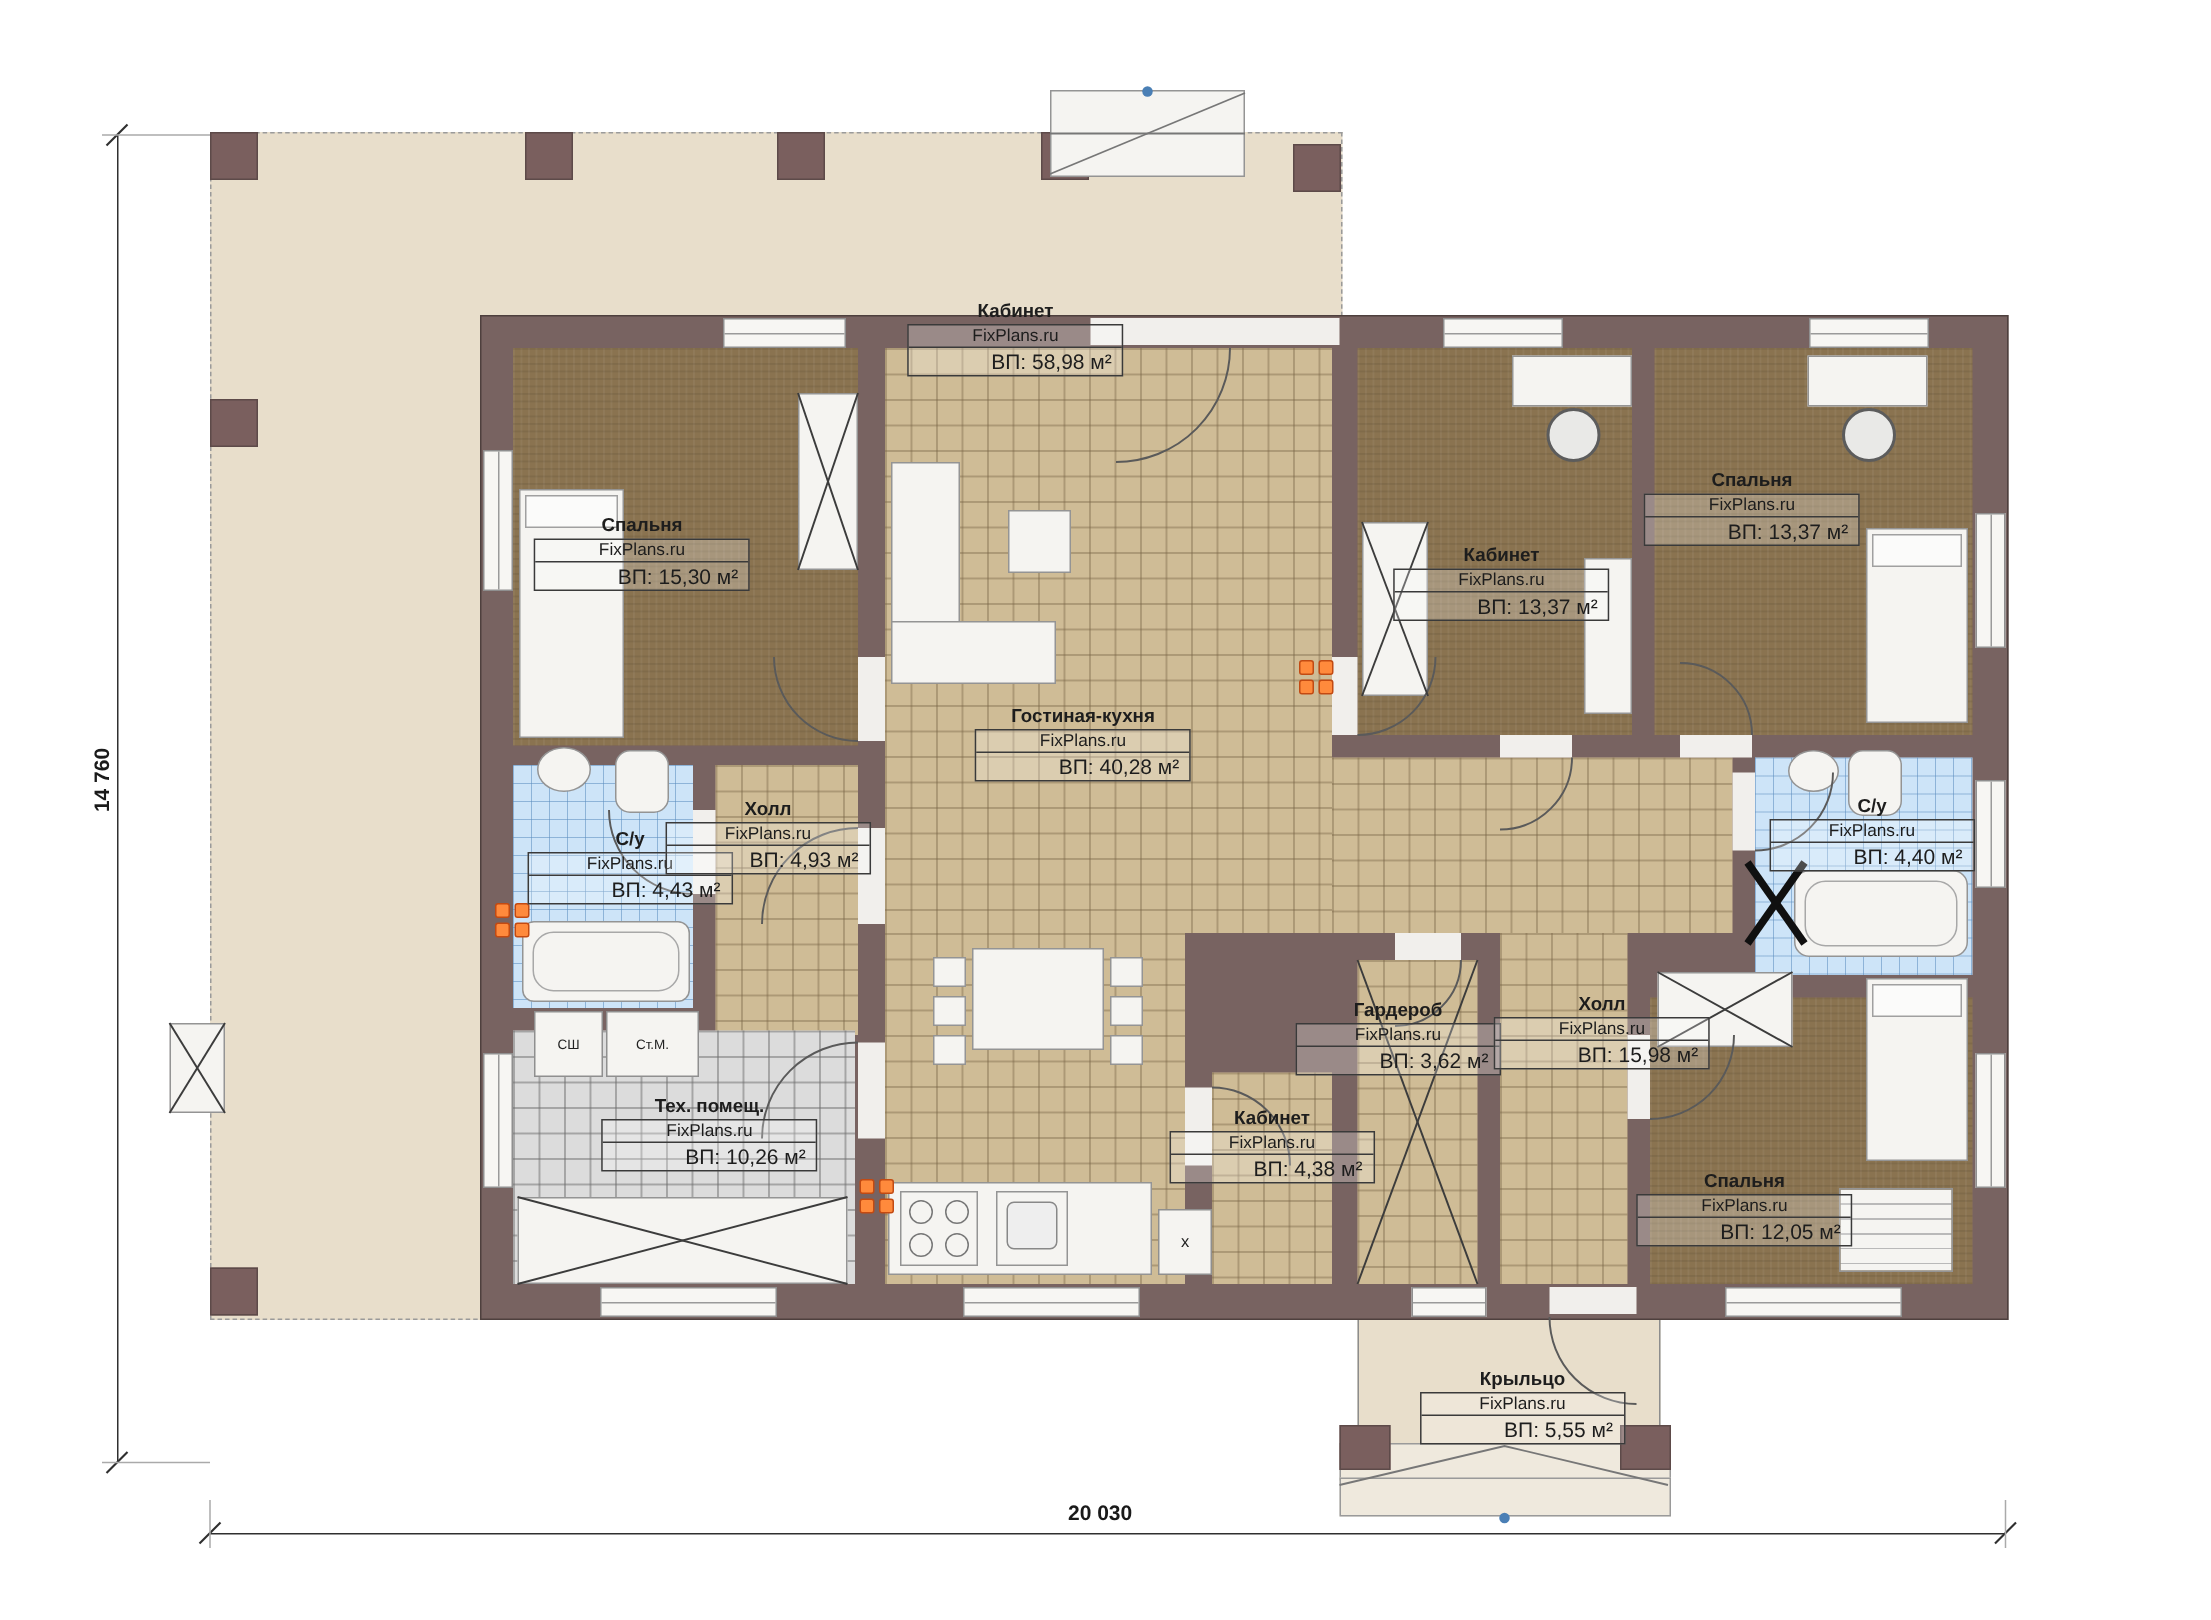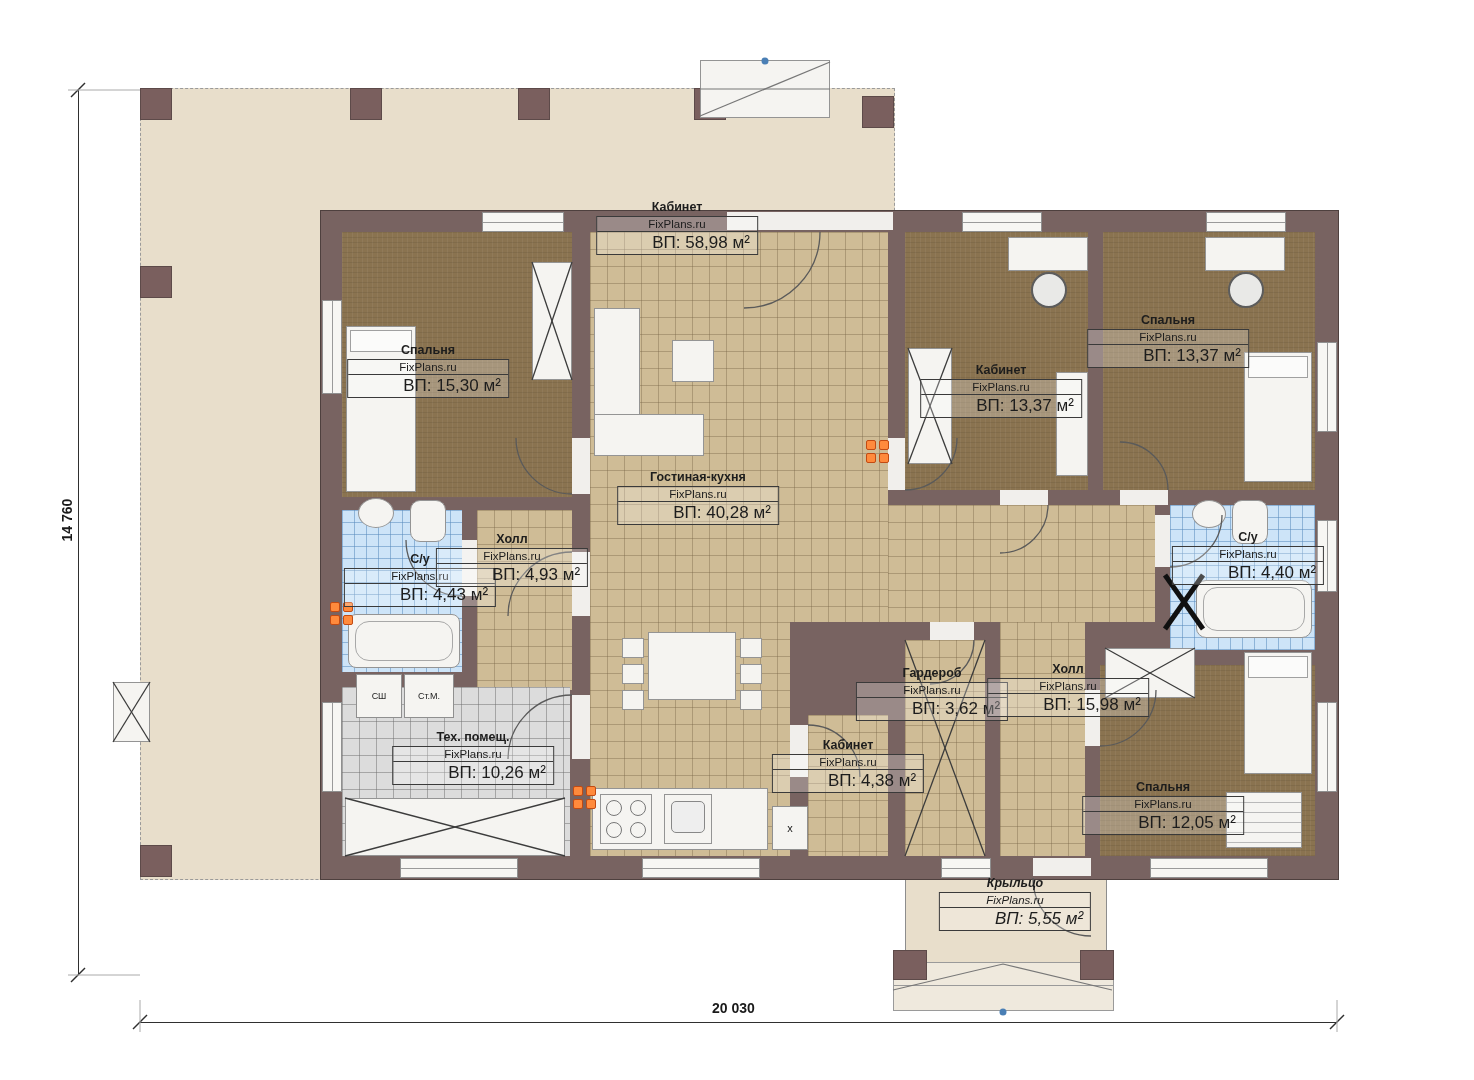--- a/index.html
+++ b/index.html
@@ -46,21 +46,21 @@
   .ksink{position:absolute;left:6px;top:6px;right:6px;bottom:10px;border:1px solid #888;border-radius:5px;background:#eee;}
   .drawer-lines{background:repeating-linear-gradient(#f5f4f1 0 9px,#b9b9b9 9px 10px);}
   
   .socket{display:grid;grid-template-columns:10px 10px;grid-gap:3px;}
   .socket span{width:10px;height:10px;background:#ff8a3c;border:1px solid #c24a12;border-radius:2px;box-sizing:border-box;}
   
   .rlabel{position:absolute;transform:translateX(-50%);text-align:center;color:#1d1d1d;z-index:40;}
   .rname{font-size:12.5px;font-weight:bold;white-space:nowrap;margin-bottom:2px;}
   .rbox{border:1px solid #3a3a3a;background:rgba(255,255,255,0.25);display:inline-block;}
   .rbrand{font-size:11.5px;padding:1px 7px;border-bottom:1px solid #3a3a3a;white-space:nowrap;}
-  .rarea{font-size:17px;padding:1px 7px;white-space:nowrap;margin-left:48px;}
+  .rarea{font-size:14px;padding:1px 7px;white-space:nowrap;margin-left:48px;}
   
   .appbox{background:#f5f4f1;border:1px solid #8f8f8f;display:flex;align-items:center;justify-content:center;
     font-size:9px;color:#222;box-sizing:border-box;}
   
   .dimline{background:#2f2f2f;}
   .dimtext{font-size:14px;font-weight:bold;color:#1a1a1a;white-space:nowrap;}
   .xmark-box{background:#f5f4f1;border:1px solid #8f8f8f;display:flex;align-items:center;justify-content:center;
     font-size:11px;color:#222;}
   svg.overlay{position:absolute;left:0;top:0;z-index:35;pointer-events:none;}
 </style>
@@ -189,21 +189,21 @@
 
   <div class="abs furn" style="left:1105px;top:648px;width:90px;height:50px;"></div>
   <div class="abs furn" style="left:1244px;top:652px;width:68px;height:122px;">
       <div class="pillow"></div>
     </div>
   <div class="abs furn drawer-lines" style="left:1226px;top:792px;width:76px;height:56px;"></div>
 
   <div class="abs appbox" style="left:356px;top:674px;width:46px;height:44px;">
     <span>СШ</span>
   </div>
-  <div class="abs appbox" style="left:404px;top:674px;width:50px;height:44px;">
+  <div class="abs appbox" style="left:404px;top:674px;width:62px;height:44px;">
     <span>Ст.М.</span>
   </div>
   <div class="abs furn" style="left:345px;top:798px;width:220px;height:58px;"></div>
 
   <div class="abs socket" style="left:330px;top:602px;">
     <span></span>
       <span></span>
       <span></span>
       <span></span>
     </div>
@@ -288,21 +288,21 @@
   <div class="rlabel" style="left:1001px;top:363px;">
     <div class="rname">Кабинет</div>
     <div class="rbox"><div class="rbrand">FixPlans.ru</div>
     <div class="rarea">ВП: 13,37 м²</div></div>
   </div>
   <div class="rlabel" style="left:1168px;top:313px;">
     <div class="rname">Спальня</div>
     <div class="rbox"><div class="rbrand">FixPlans.ru</div>
     <div class="rarea">ВП: 13,37 м²</div></div>
   </div>
-  <div class="rlabel" style="left:698px;top:470px;">
+  <div class="rlabel" style="left:722px;top:470px;">
     <div class="rname">Гостиная-кухня</div>
     <div class="rbox"><div class="rbrand">FixPlans.ru</div>
     <div class="rarea">ВП: 40,28 м²</div></div>
   </div>
   <div class="rlabel" style="left:420px;top:552px;">
     <div class="rname">С/у</div>
     <div class="rbox"><div class="rbrand">FixPlans.ru</div>
     <div class="rarea">ВП: 4,43 м²</div></div>
   </div>
   <div class="rlabel" style="left:512px;top:532px;">
@@ -333,21 +333,21 @@
   <div class="rlabel" style="left:848px;top:738px;">
     <div class="rname">Кабинет</div>
     <div class="rbox"><div class="rbrand">FixPlans.ru</div>
     <div class="rarea">ВП: 4,38 м²</div></div>
   </div>
   <div class="rlabel" style="left:1163px;top:780px;">
     <div class="rname">Спальня</div>
     <div class="rbox"><div class="rbrand">FixPlans.ru</div>
     <div class="rarea">ВП: 12,05 м²</div></div>
   </div>
-  <div class="rlabel" style="left:1015px;top:876px;font-style:italic;">
+  <div class="rlabel" style="left:1015px;top:912px;">
     <div class="rname">Крыльцо</div>
     <div class="rbox"><div class="rbrand">FixPlans.ru</div>
     <div class="rarea">ВП: 5,55 м²</div></div>
   </div>
 
   <div class="abs dimline" style="left:78px;top:90px;width:1px;height:885px;"></div>
   <div class="abs dimtext" style="left:46px;top:512px;transform:rotate(-90deg);transform-origin:center;">14 760</div>
   <div class="abs dimline" style="left:140px;top:1022px;width:1197px;height:1px;"></div>
   <div class="abs dimtext" style="left:712px;top:1000px;">20 030</div>
 

